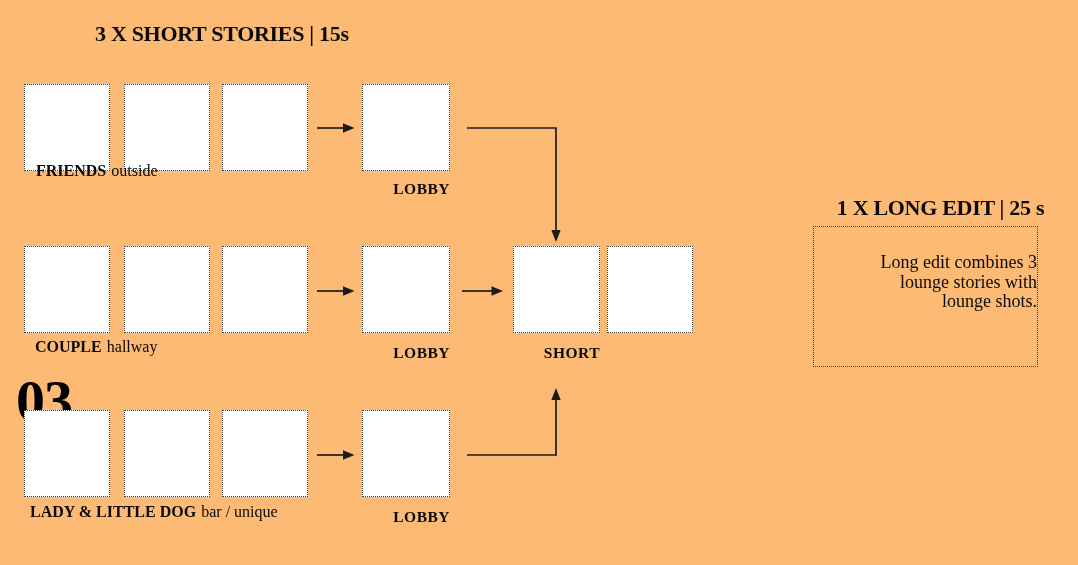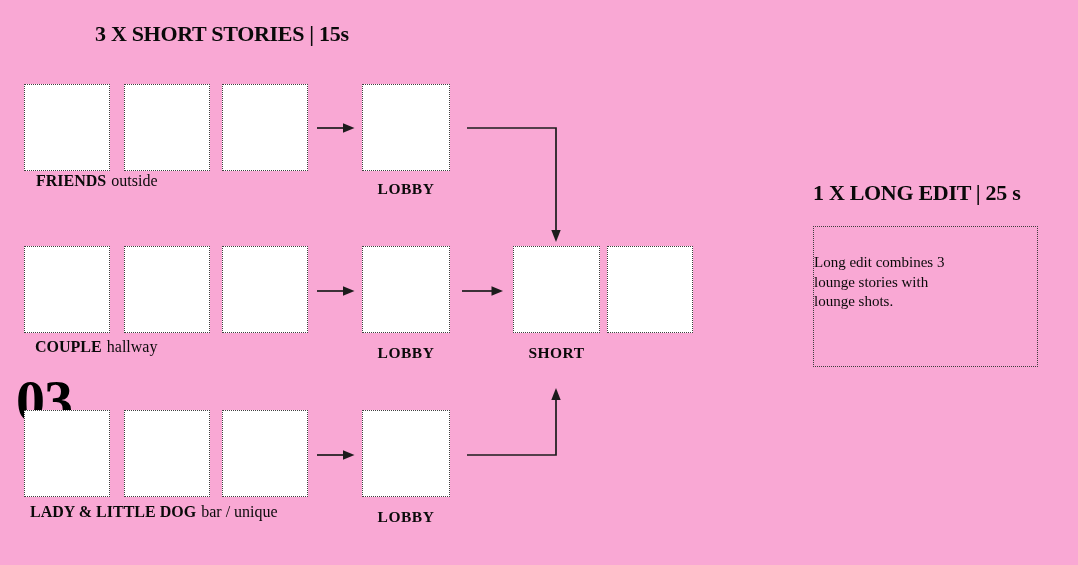--- a/index.html
+++ b/index.html
@@ -1,17 +1,17 @@
 <!DOCTYPE html>
 <html><head>
 <meta charset="utf-8">
 <style>
   html,body{margin:0;padding:0;background:#ffffff;}
   .canvas{
-    position:relative;width:1078px;height:565px;background:#f9a8d4;overflow:hidden;
+    position:relative;width:1078px;height:565px;background:#fdba74;overflow:hidden;
     font-family:"Liberation Serif", serif;color:#000;
   }
   .title{
     position:absolute;font-weight:bold;font-size:22px;letter-spacing:-0.3px;
     white-space:nowrap;color:#0a0a0a;margin:0;
   }
   .row-num{
     position:absolute;font-weight:bold;font-size:58px;line-height:1;
     color:#000;letter-spacing:-1px;
   }
@@ -20,48 +20,48 @@
     border:1.3px dotted #3f3f3f;background:#ffffff;box-sizing:border-box;
   }
   .frame.lobby{width:88px;}
   .scene-label{
     position:absolute;font-size:16px;white-space:nowrap;color:#0a0a0a;
   }
   .scene-label .b{font-weight:bold;}
   .scene-label .r{margin-left:0.32em;}
   .sub-label{
     position:absolute;font-weight:bold;font-size:15.5px;letter-spacing:0.5px;
-    text-align:center;color:#0a0a0a;white-space:nowrap;
+    text-align:right;color:#0a0a0a;white-space:nowrap;
   }
   .long-edit-title{
-    position:absolute;left:813px;top:180px;width:225px;
-    font-weight:bold;font-size:22px;letter-spacing:-0.3px;white-space:nowrap;color:#0a0a0a;margin:0;
+    position:absolute;left:813px;top:180px;width:225px;text-align:center;
+    font-weight:bold;font-size:22px;letter-spacing:-0.3px;white-space:nowrap;color:#0a0a0a;margin:15px;
   }
   .long-edit-box{
     position:absolute;left:813px;top:226px;width:225px;height:141px;
     border:1.3px dotted #3f3f3f;box-sizing:border-box;
   }
   .long-edit-text{
-    padding-top:26px;text-align:left;font-size:15px;line-height:19.5px;color:#0a0a0a;
+    padding-top:26px;text-align:right;font-size:18px;line-height:19.5px;color:#0a0a0a;
   }
   svg.wires{position:absolute;left:0;top:0;pointer-events:none;}
   svg.wires line, svg.wires polyline{stroke:#1c1c1c;stroke-width:1.7;fill:none;}
   svg.wires polygon{fill:#1c1c1c;stroke:none;}
 </style>
 </head>
 <body>
 
 <div class="canvas">
 
   <h1 class="title" style="left:95px;top:21px">3 X SHORT STORIES | 15s</h1>
 
   <div class="frame" style="left:24px;top:84px"></div>
   <div class="frame" style="left:124px;top:84px"></div>
   <div class="frame" style="left:222px;top:84px"></div>
-  <div class="scene-label" style="left:36px;top:172px">
+  <div class="scene-label" style="left:36px;top:162px">
     <span class="b">FRIENDS</span><span class="r">outside</span>
   </div>
   <div class="frame lobby" style="left:362px;top:84px"></div>
   <div class="sub-label" style="left:362px;top:180px;width:88px">LOBBY</div>
 
   <div class="frame" style="left:24px;top:246px"></div>
   <div class="frame" style="left:124px;top:246px"></div>
   <div class="frame" style="left:222px;top:246px"></div>
   <div class="scene-label" style="left:35px;top:338px">
     <span class="b">COUPLE</span><span class="r">hallway</span>

